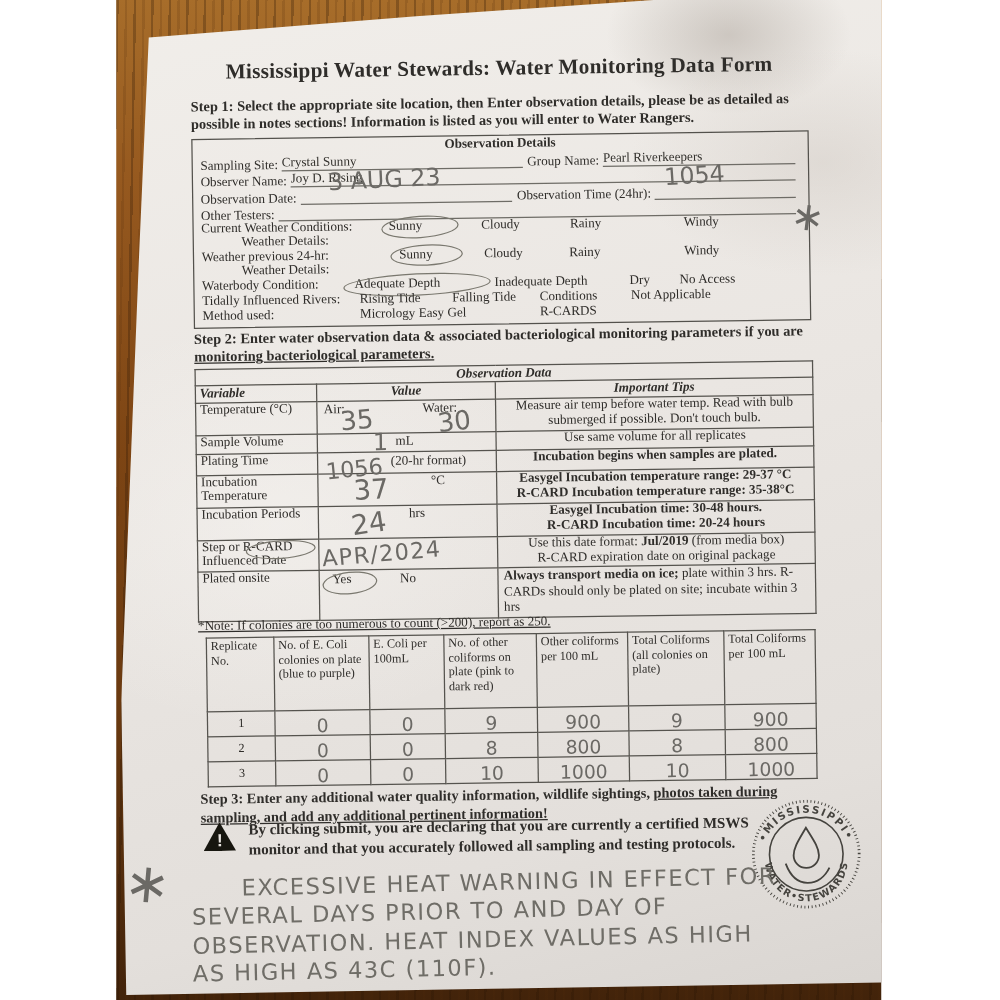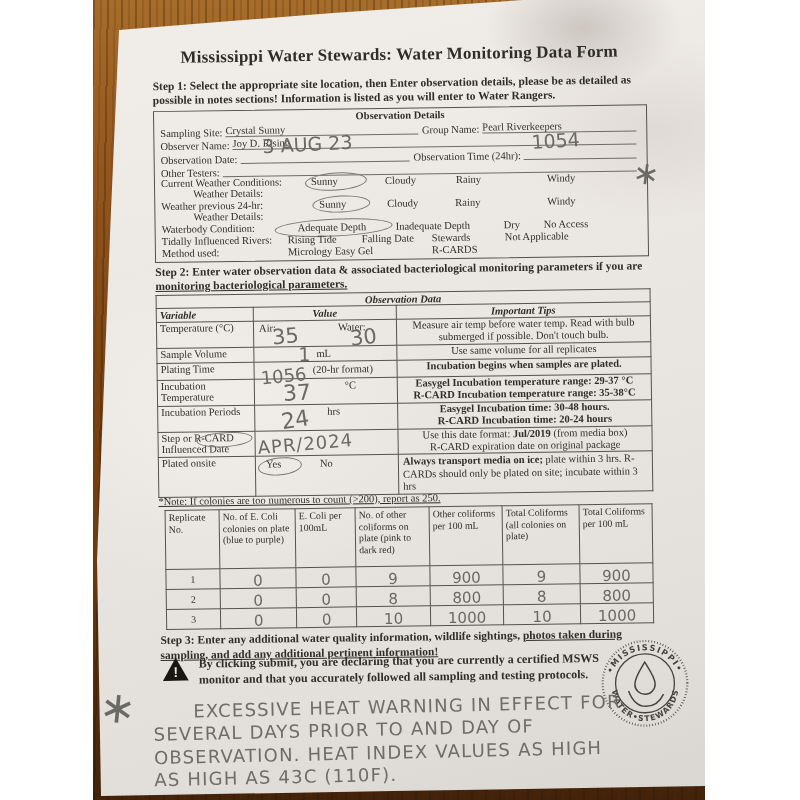--- a/index.html
+++ b/index.html
@@ -107,32 +107,32 @@
         <span class="opt" style="left:386px">Windy</span>
         <span class="circ" style="left:151px;top:-3px;width:56px;height:15px;transform:rotate(-2deg)"></span>
       </div>
 
       <div class="odrow" style="top:100px">
         <span style="margin-left:32px">Weather Details:</span>
       </div>
 
       <div class="odrow" style="top:112px">
         <span>Waterbody Condition:</span>
-        <span class="opt" style="left:136px">Adequate Depth</span>
+        <span class="opt" style="left:122px">Adequate Depth</span>
         <span class="opt" style="left:234px">Inadequate Depth</span>
         <span class="opt" style="left:342px">Dry</span>
         <span class="opt" style="left:382px">No Access</span>
         <span class="circ" style="left:113px;top:-3px;width:116px;height:16px;transform:rotate(-2deg)"></span>
       </div>
 
       <div class="odrow" style="top:124px">
         <span>Tidally Influenced Rivers:</span>
         <span class="opt" style="left:126px">Rising Tide</span>
-        <span class="opt" style="left:200px">Falling Date</span>
-        <span class="opt" style="left:270px">Stewards</span>
+        <span class="opt" style="left:200px">Falling Tide</span>
+        <span class="opt" style="left:270px">Conditions</span>
         <span class="opt" style="left:343px">Not Applicable</span>
       </div>
 
       <div class="odrow" style="top:136px">
         <span>Method used:</span>
         <span class="opt" style="left:126px">Micrology Easy Gel</span>
         <span class="opt" style="left:270px">R-CARDS</span>
       </div>
     </div>
 

